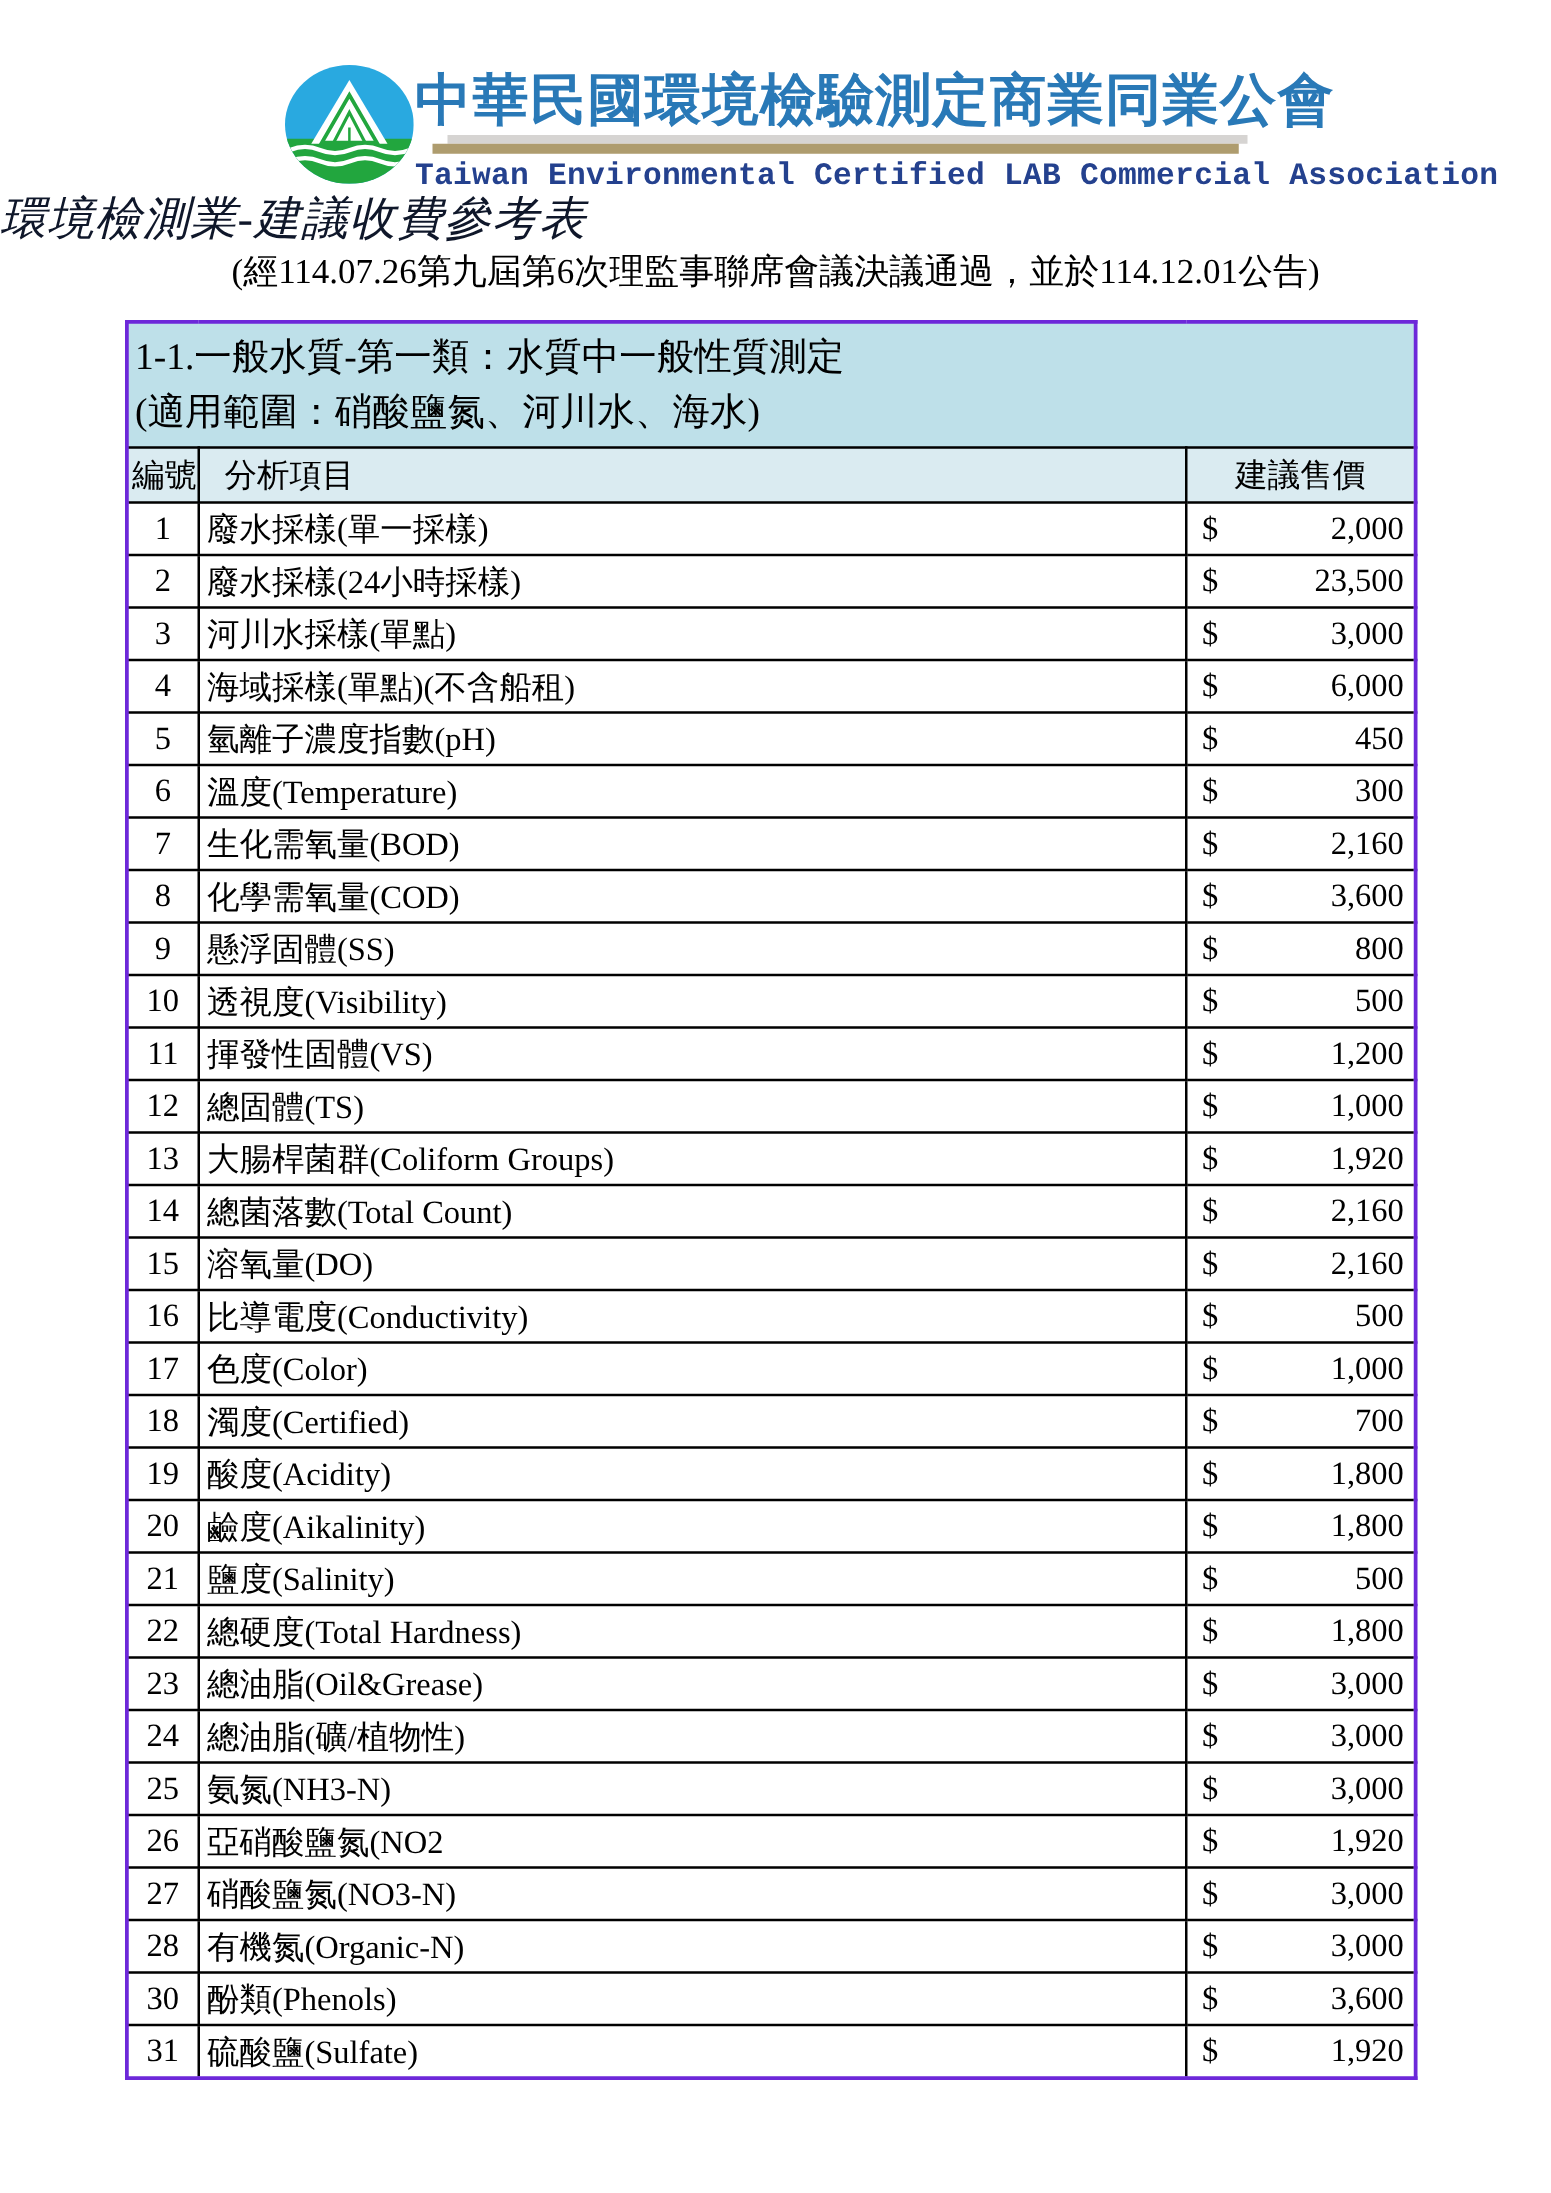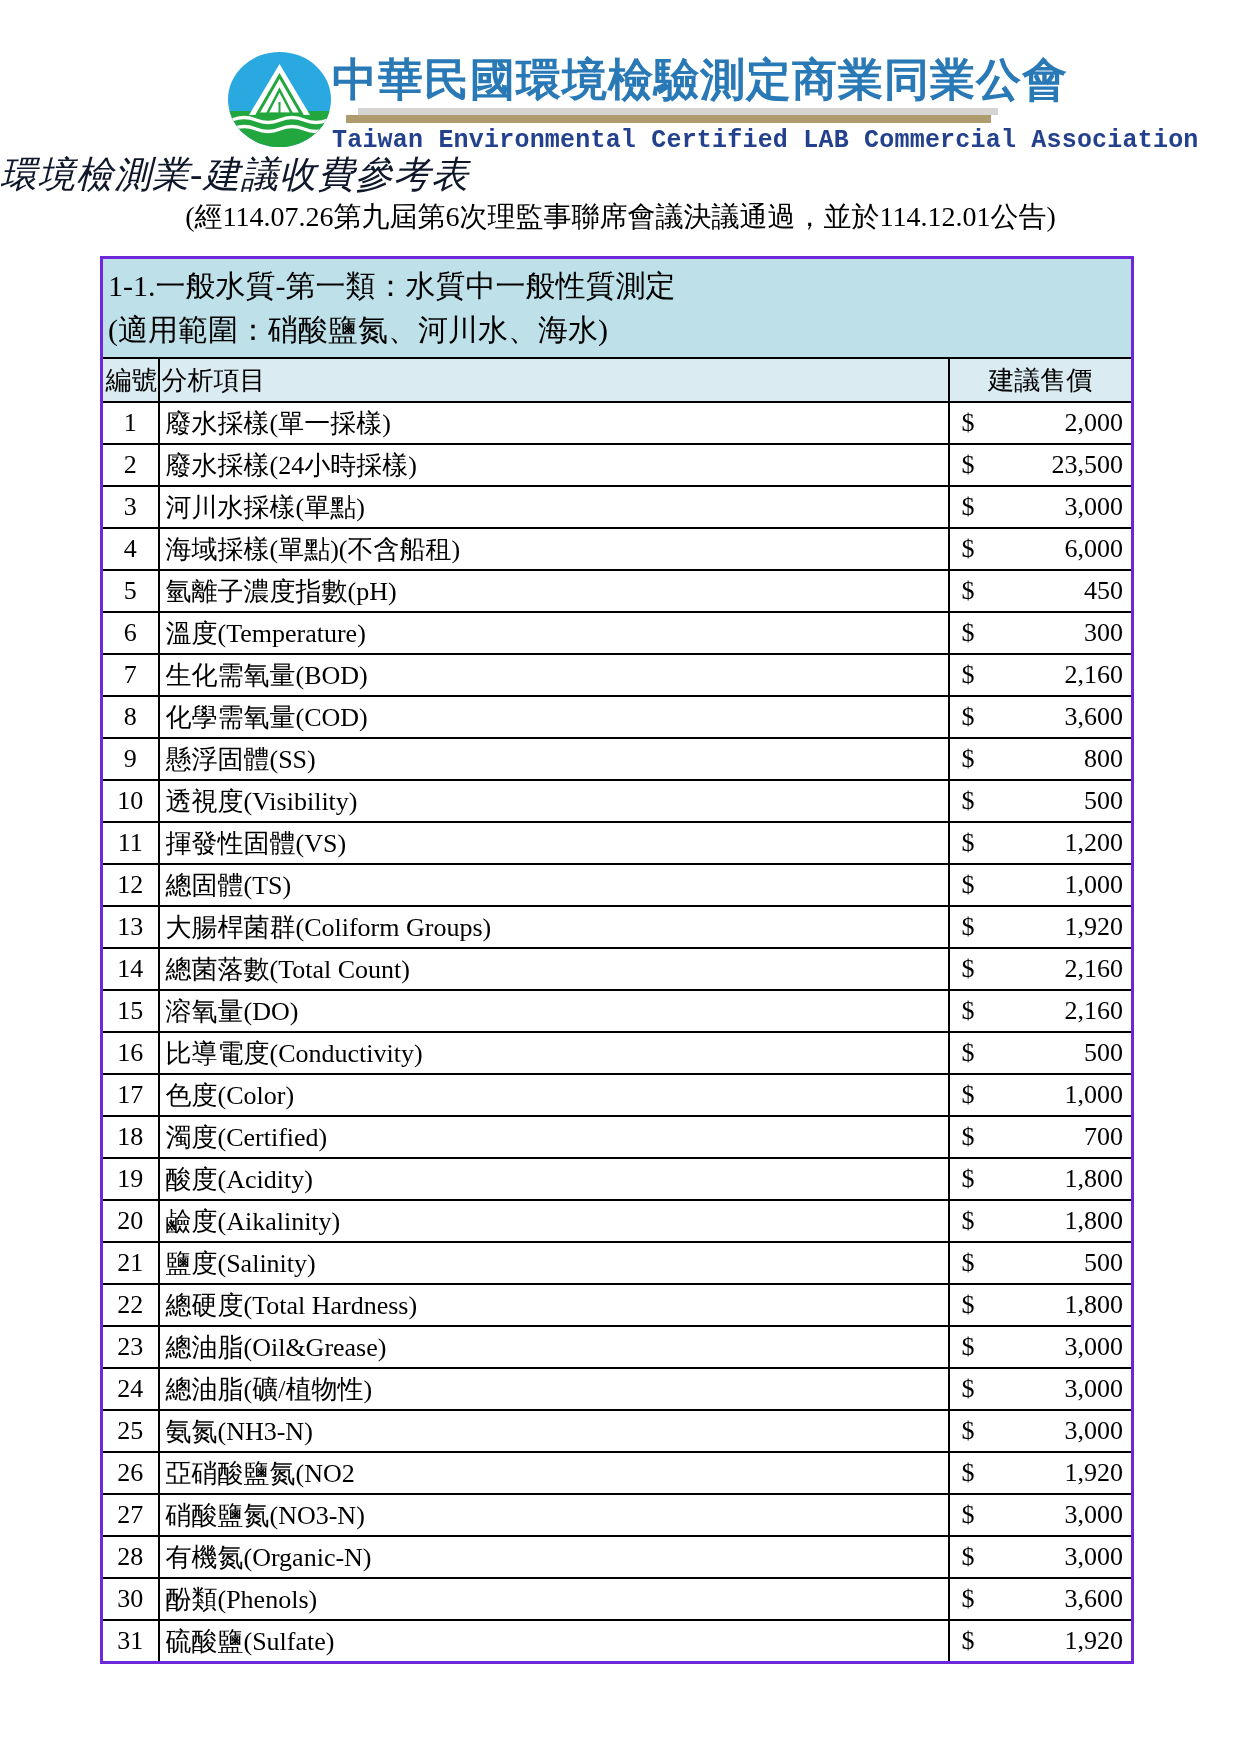--- a/index.html
+++ b/index.html
@@ -72,21 +72,21 @@
     text-align: left;
     font-weight: normal;
   }
   .head-row th {
     background: #DAEBF1;
     height: 42px;
     font-size: 26px;
     font-weight: normal;
     padding: 0;
   }
-  .head-row th.h-item { text-align: left; padding-left: 2px; }
+  .head-row th.h-item { text-align: left; padding-left: 20px; }
   .head-row th.h-no   { text-align: right; }
   .head-row th.h-price{ text-align: center; }
 
   .price-table td { height: 38px; font-size: 26px; background: #fff; }
   td.cell-no   { text-align: center; }
   td.cell-item { text-align: left; padding-left: 6px; }
   td.cell-price { padding: 0 8px 0 12px; }
   .price-wrap { display: flex; justify-content: space-between; align-items: center; }
 </style>
 </head>

